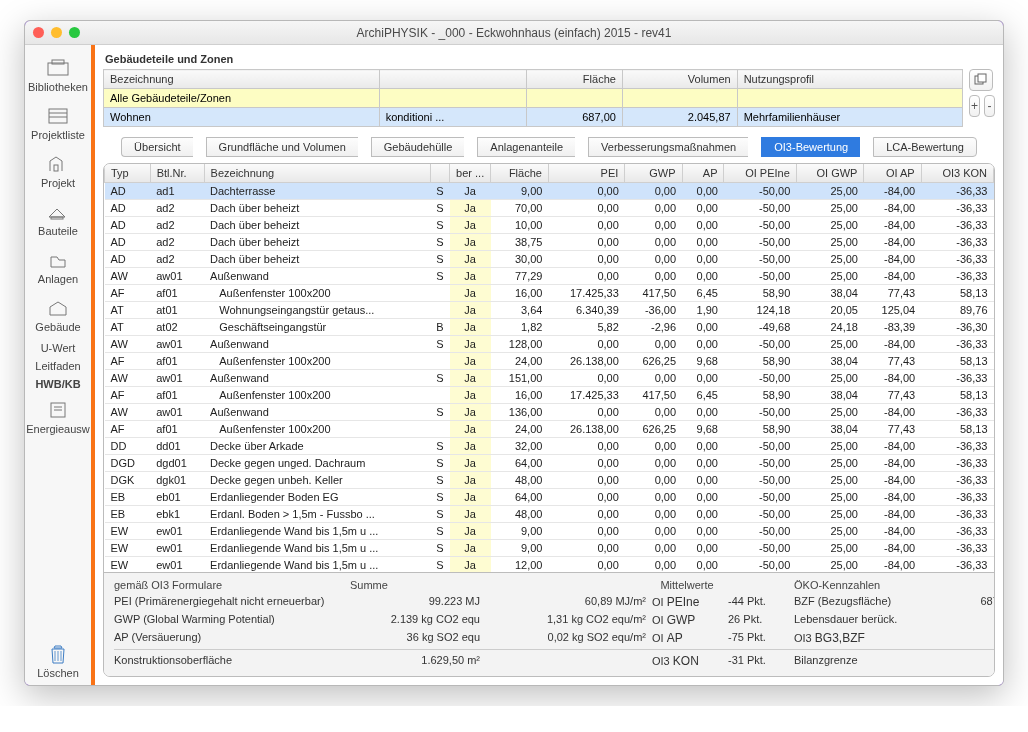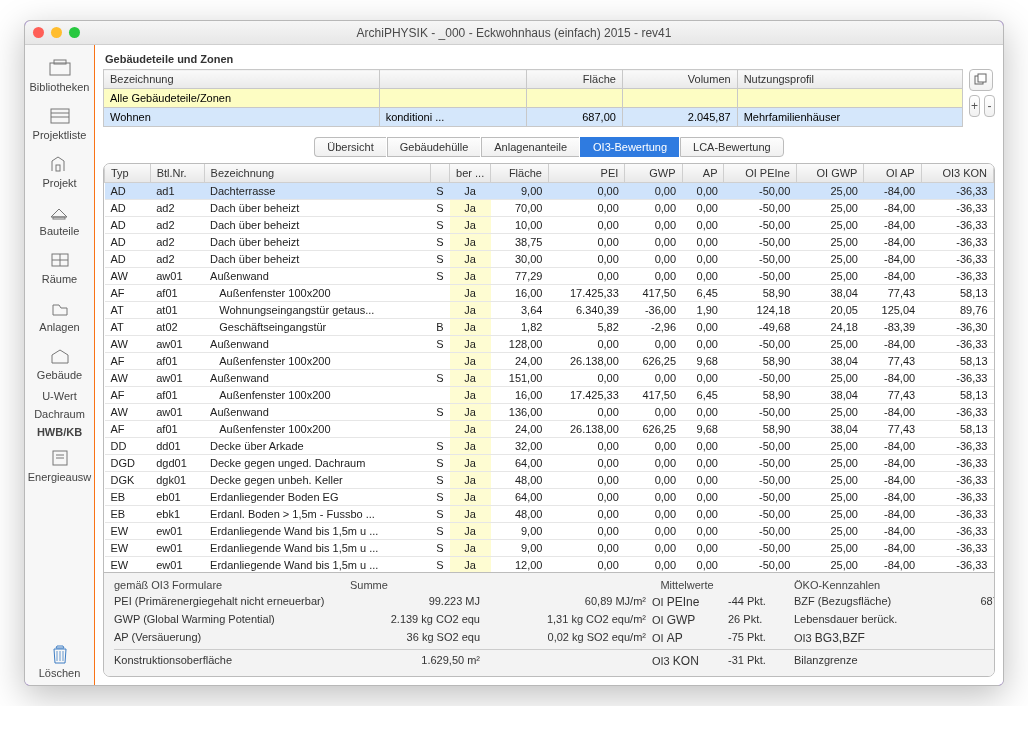--- a/index.html
+++ b/index.html
@@ -46,21 +46,21 @@
     pointer-events: none;
   }
   .body {
     display: flex;
     height: 640px;
     background: #fff;
   }
   .sidebar {
     width: 70px;
     background: #f7f7f7;
-    border-right: 1px solid #f97316;
+    border-right: 4px solid #f97316;
     display: flex;
     flex-direction: column;
     align-items: center;
     padding-top: 6px;
   }
   .sb-item {
     width: 100%;
     text-align: center;
     padding: 4px 0 6px 0;
     font-size: 9px;
@@ -126,21 +126,21 @@
     border-radius: 4px;
     background: linear-gradient(#fff,#f1f1f1);
     display: flex; align-items: center; justify-content: center;
     cursor: pointer;
     color: #555;
   }
   .sq-row { display: flex; gap: 4px; }
   .tabs {
     display: flex;
     justify-content: center;
-    gap: 1px;
+    gap: 13px;
     margin: 10px 0 6px 0;
   }
   .tab {
     padding: 3px 12px;
     border: 1px solid #bcbcbc;
     border-right: none;
     background: linear-gradient(#fdfdfd,#f0f0f0);
     cursor: pointer;
     color: #333;
   }
@@ -251,37 +251,30 @@
               </svg>
             </div><span>Projekt</span></div>
           <div class="sb-item"><div class="ic">
               <svg width="24" height="18">
                 <path d="M3 14l8-8 8 8z" fill="none" stroke="#777"></path>
                 <rect x="5" y="14" width="12" height="2" fill="none" stroke="#777"></rect>
               </svg>
             </div><span>Bauteile</span></div>
           <div class="sb-item"><div class="ic">
               <svg width="24" height="18">
-                <rect x="4" y="3" width="16" height="12" fill="none" stroke="#777"></rect>
-                <line x1="4" y1="9" x2="20" y2="9" stroke="#777"></line>
-                <line x1="12" y1="3" x2="12" y2="15" stroke="#777"></line>
-              </svg>
-            </div><span>Räume</span></div>
-          <div class="sb-item"><div class="ic">
-              <svg width="24" height="18">
                 <path d="M5 16V6h6l2 3h6v7z" fill="none" stroke="#777"></path>
               </svg>
             </div><span>Anlagen</span></div>
           <div class="sb-item"><div class="ic">
               <svg width="24" height="18">
                 <path d="M4 16V8l8-5 8 5v8z" fill="none" stroke="#777"></path>
               </svg>
             </div><span>Gebäude</span></div>
           <div class="sb-item" style="font-size: 9px; padding: 3px 0px;"><span>U-Wert</span></div>
-          <div class="sb-item" style="font-size: 9px; padding: 3px 0px;"><span>Dachraum</span></div>
+          <div class="sb-item" style="font-size: 9px; padding: 3px 0px;"><span>Leitfaden</span></div>
           <div class="sb-item" style="font-size: 9px; padding: 3px 0px; font-weight: bold;"><span>HWB/KB</span></div>
           <div class="sb-item"><div class="ic">
               <svg width="24" height="18">
                 <rect x="5" y="2" width="14" height="14" fill="none" stroke="#777"></rect>
                 <line x1="8" y1="6" x2="16" y2="6" stroke="#777"></line>
                 <line x1="8" y1="9" x2="16" y2="9" stroke="#777"></line>
               </svg>
             </div><span>Energieausw</span></div>
         </div>
       <div class="sb-spacer"></div>
@@ -336,22 +329,24 @@
           </div>
           <div class="sq-row">
             <div class="sq-btn" style="width:12px;font-size:12px;">+</div>
             <div class="sq-btn" style="width:12px;font-size:12px;">-</div>
           </div>
         </div>
       </div>
 
       <div class="tabs" id="tabs">
           <div class="tab">Übersicht</div>
+          <div class="tab">Grundfläche und Volumen</div>
           <div class="tab">Gebäudehülle</div>
           <div class="tab">Anlagenanteile</div>
+          <div class="tab">Verbesserungsmaßnahmen</div>
           <div class="tab active">OI3-Bewertung</div>
           <div class="tab">LCA-Bewertung</div>
         </div>
 
       <div class="detail-wrap">
         <div class="detail-scroll">
           <table class="detail-table">
             <thead>
                 <tr id="detail-head">
                   <th>Typ</th>

